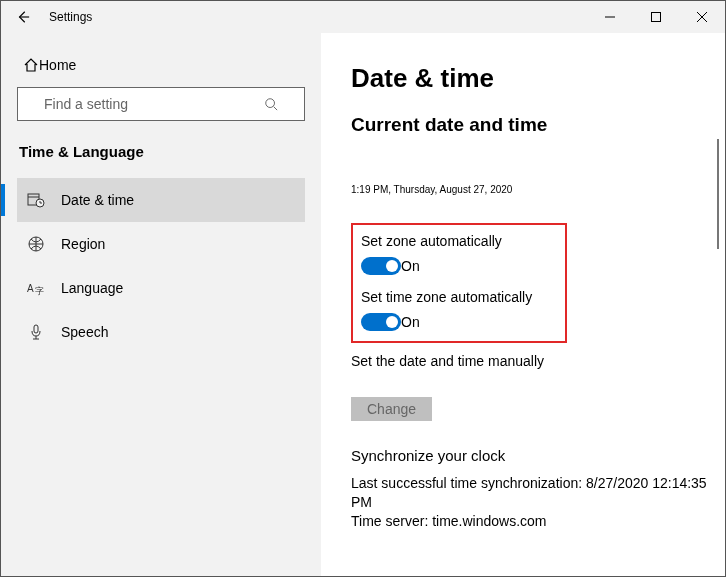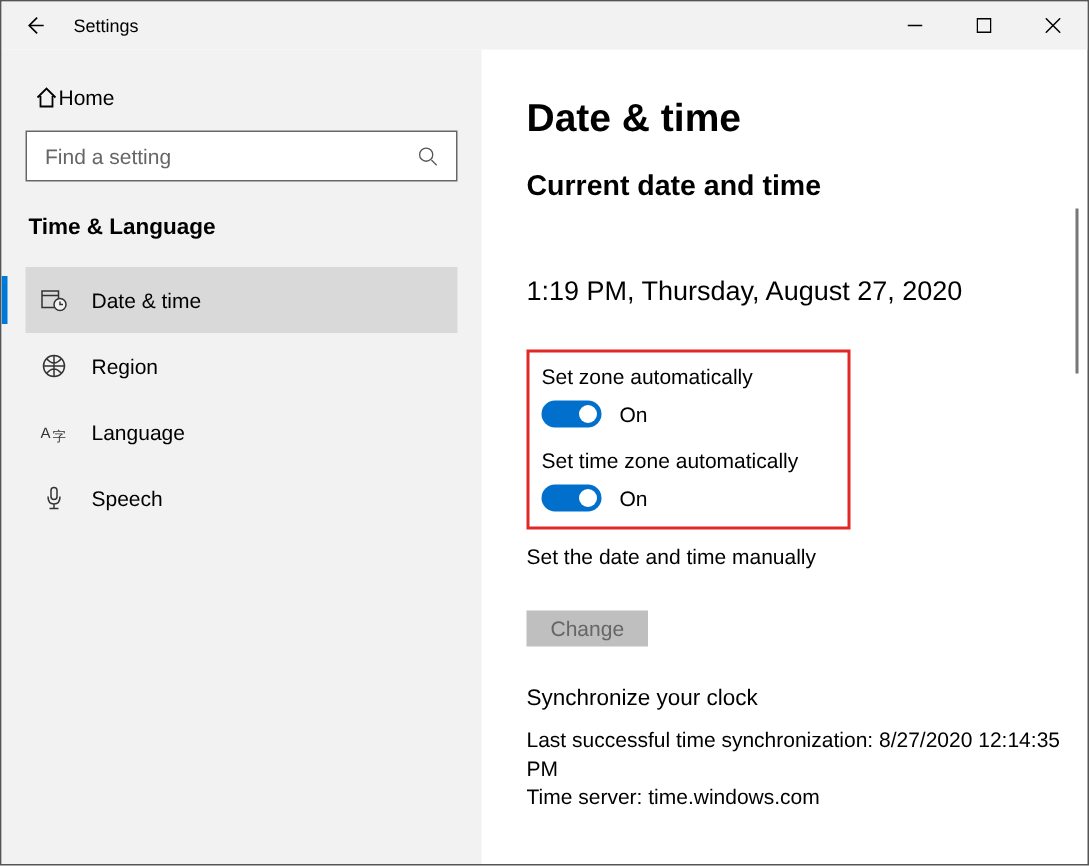--- a/index.html
+++ b/index.html
@@ -30,21 +30,21 @@
       width: 320px;
       background: #f2f2f2;
       padding: 18px 16px 0 16px;
       position: relative;
     }
     .home-row { display:flex; align-items:center; padding: 6px 6px 14px 6px; }
     .home-row span.txt { font-size: 14px; }
     .search {
       display:flex; align-items:center;
       border: 1px solid #666; background:#fff;
-      height: 34px; padding: 0 12px; margin-bottom: 22px;
+      height: 34px; padding: 0 26px; margin-bottom: 22px;
     }
     .search .ph { color:#666; font-size:14px; flex:1; }
     .cat-title { font-size: 15px; font-weight: 600; margin-bottom: 18px; padding-left: 2px; }
     .nav { list-style:none; }
     .nav li {
       display:flex; align-items:center; gap: 16px;
       height: 44px; padding-left: 10px;
       font-size: 14px; cursor: default;
       position: relative;
     }
@@ -53,30 +53,30 @@
       content:""; position:absolute; left:-16px; top:6px; bottom:6px;
       width:4px; background:#0078d7;
     }
     .nav .icon { width:18px; height:18px; display:flex; align-items:center; justify-content:center; }
 
     .content {
       flex:1; padding: 30px 0 0 30px; position:relative; overflow:hidden;
     }
     .content h1 { font-size: 26px; font-weight: 600; margin-bottom: 20px; }
     .content h2 { font-size: 19px; font-weight: 600; margin-bottom: 18px; }
-    .nowline { font-size: 18px; margin-bottom: 28px; margin-top: 48px; }
+    .nowline { font-size: 10px; margin-bottom: 28px; margin-top: 48px; }
 
     .boxed {
       border: 2px solid #e12828;
       padding: 8px 10px 10px 8px;
       width: 216px;
       margin-bottom: 6px;
     }
     .setting-label { font-size: 14px; margin-bottom: 8px; }
-    .toggle-row { display:flex; align-items:center; gap: 12px; margin-bottom: 14px; }
+    .toggle-row { display:flex; align-items:center; margin-bottom: 14px; }
     .boxed .toggle-row:last-child { margin-bottom: 0; }
     .toggle {
       width: 40px; height: 18px; border-radius: 10px;
       background:#0070cc; position:relative;
     }
     .toggle::after {
       content:""; position:absolute; right:3px; top:3px;
       width:12px; height:12px; border-radius:50%; background:#fff;
     }
     .toggle-state { font-size:14px; }

